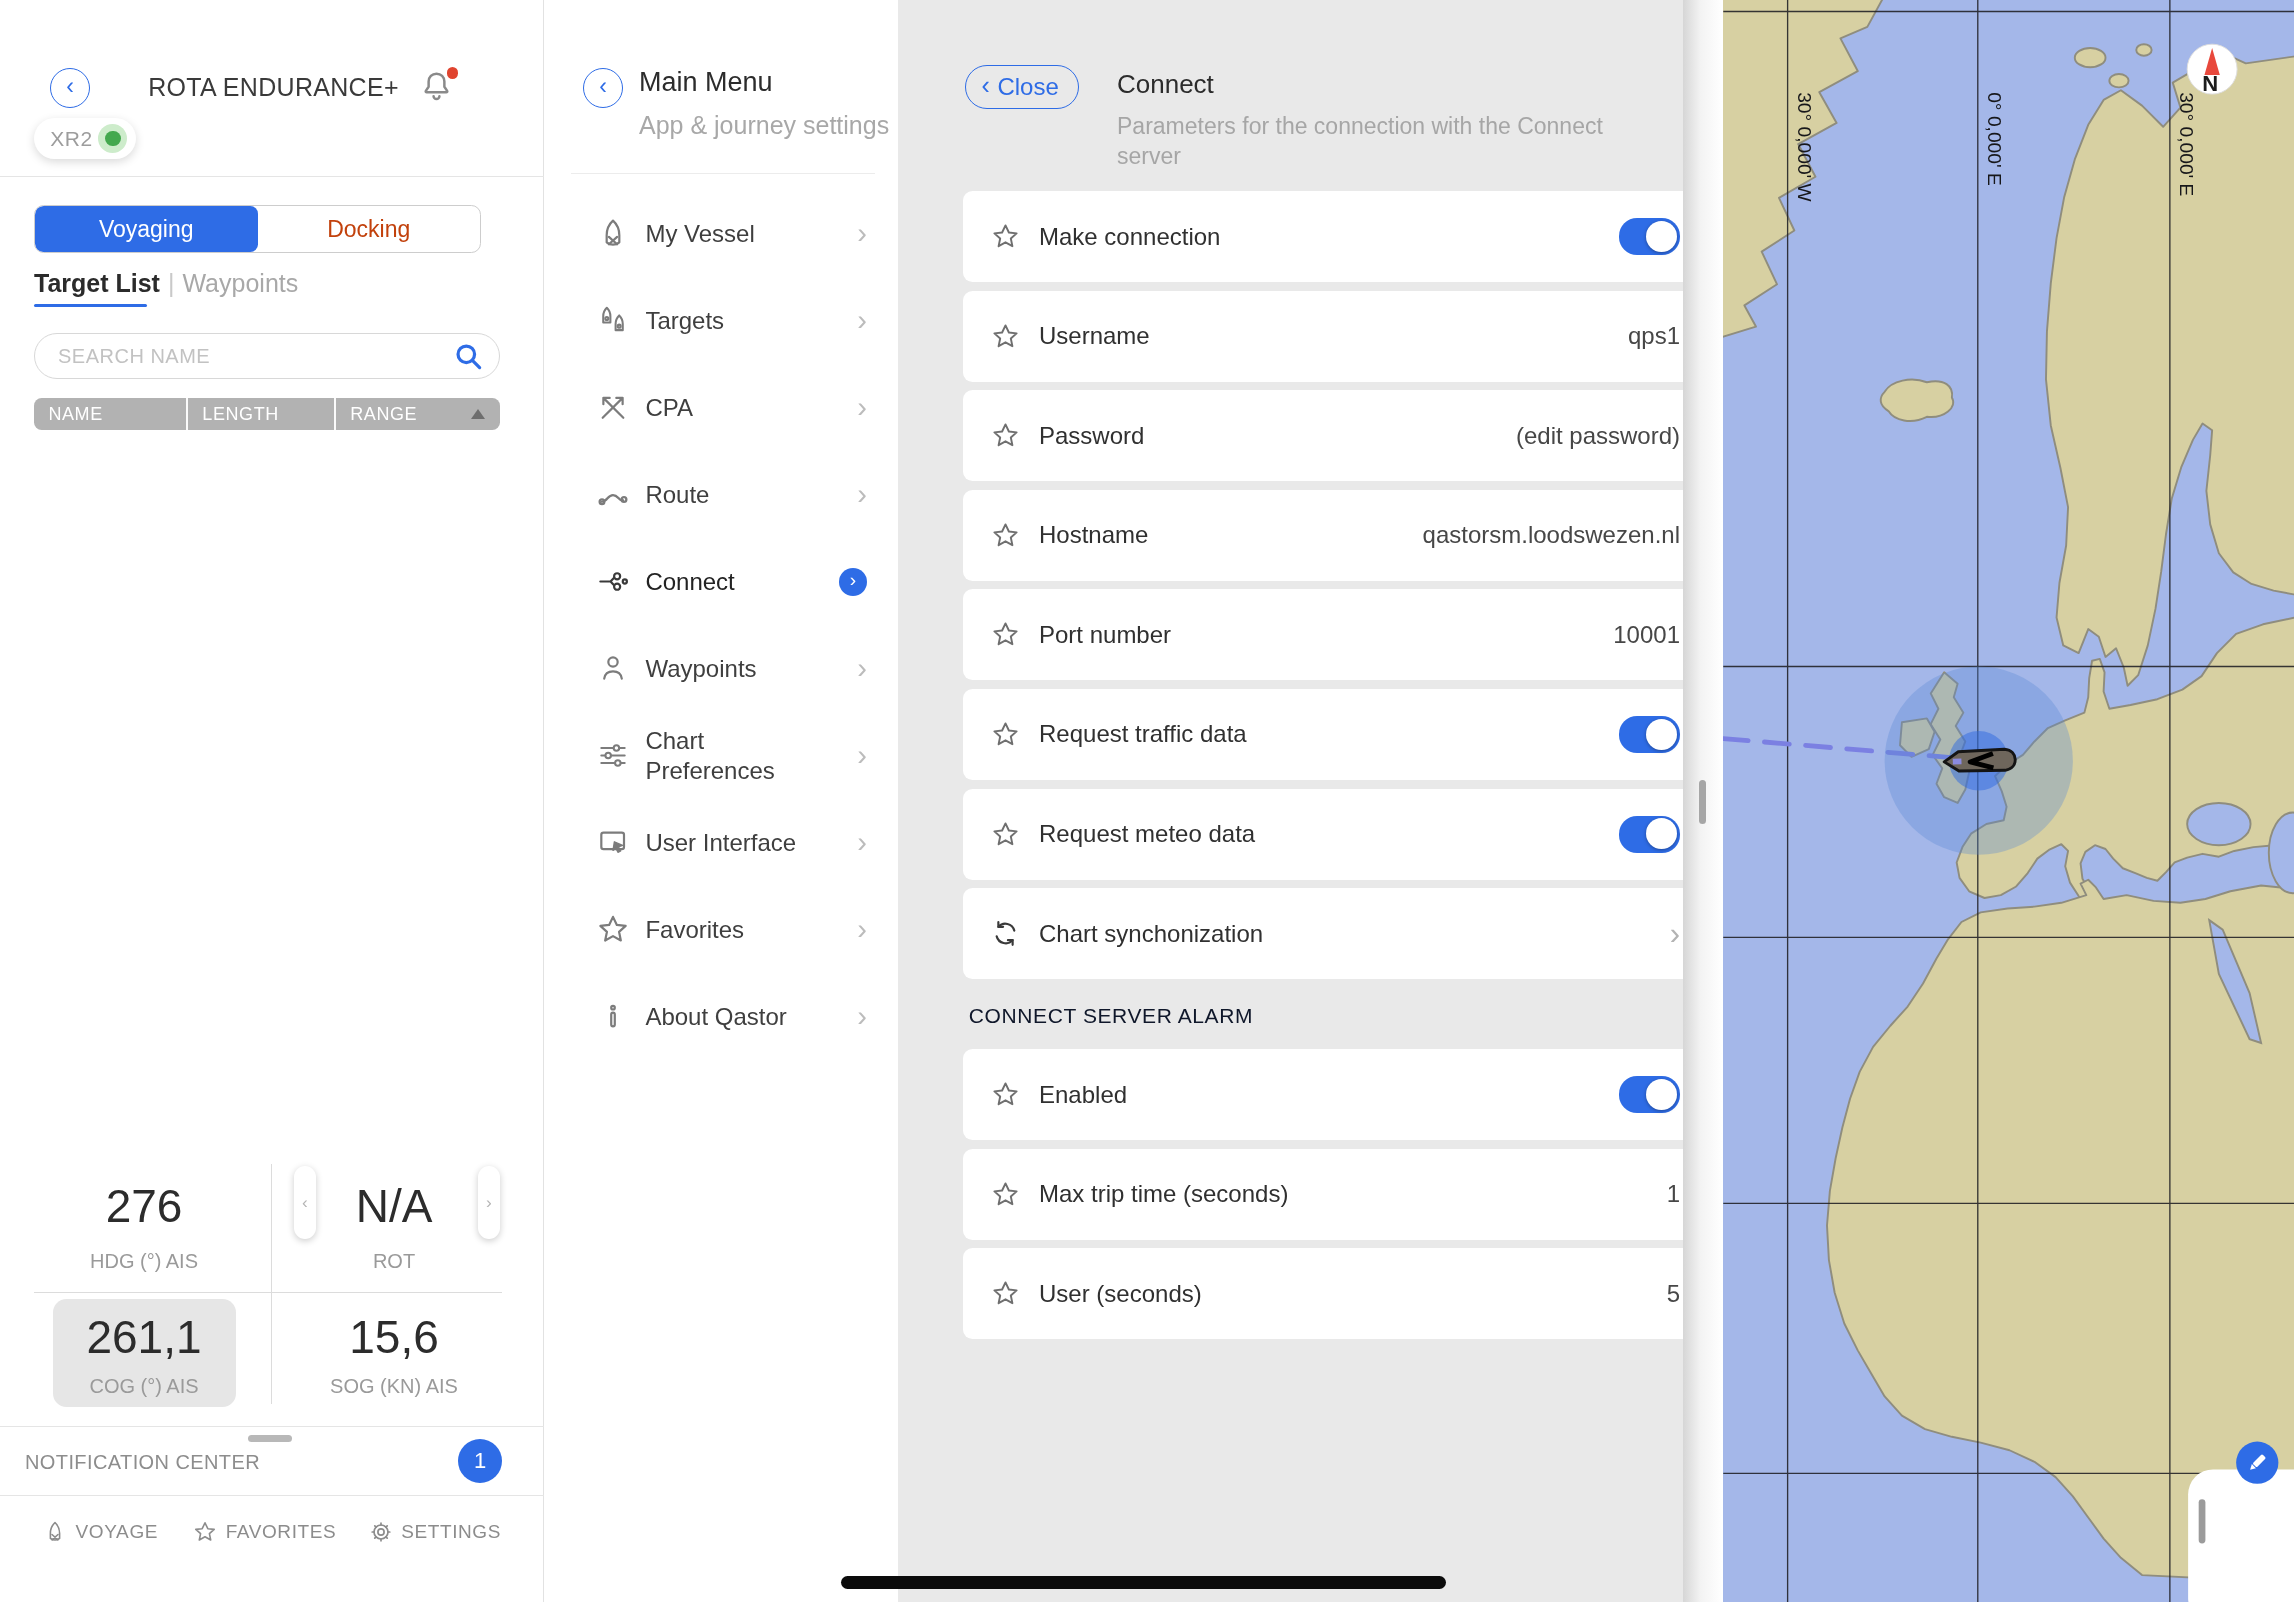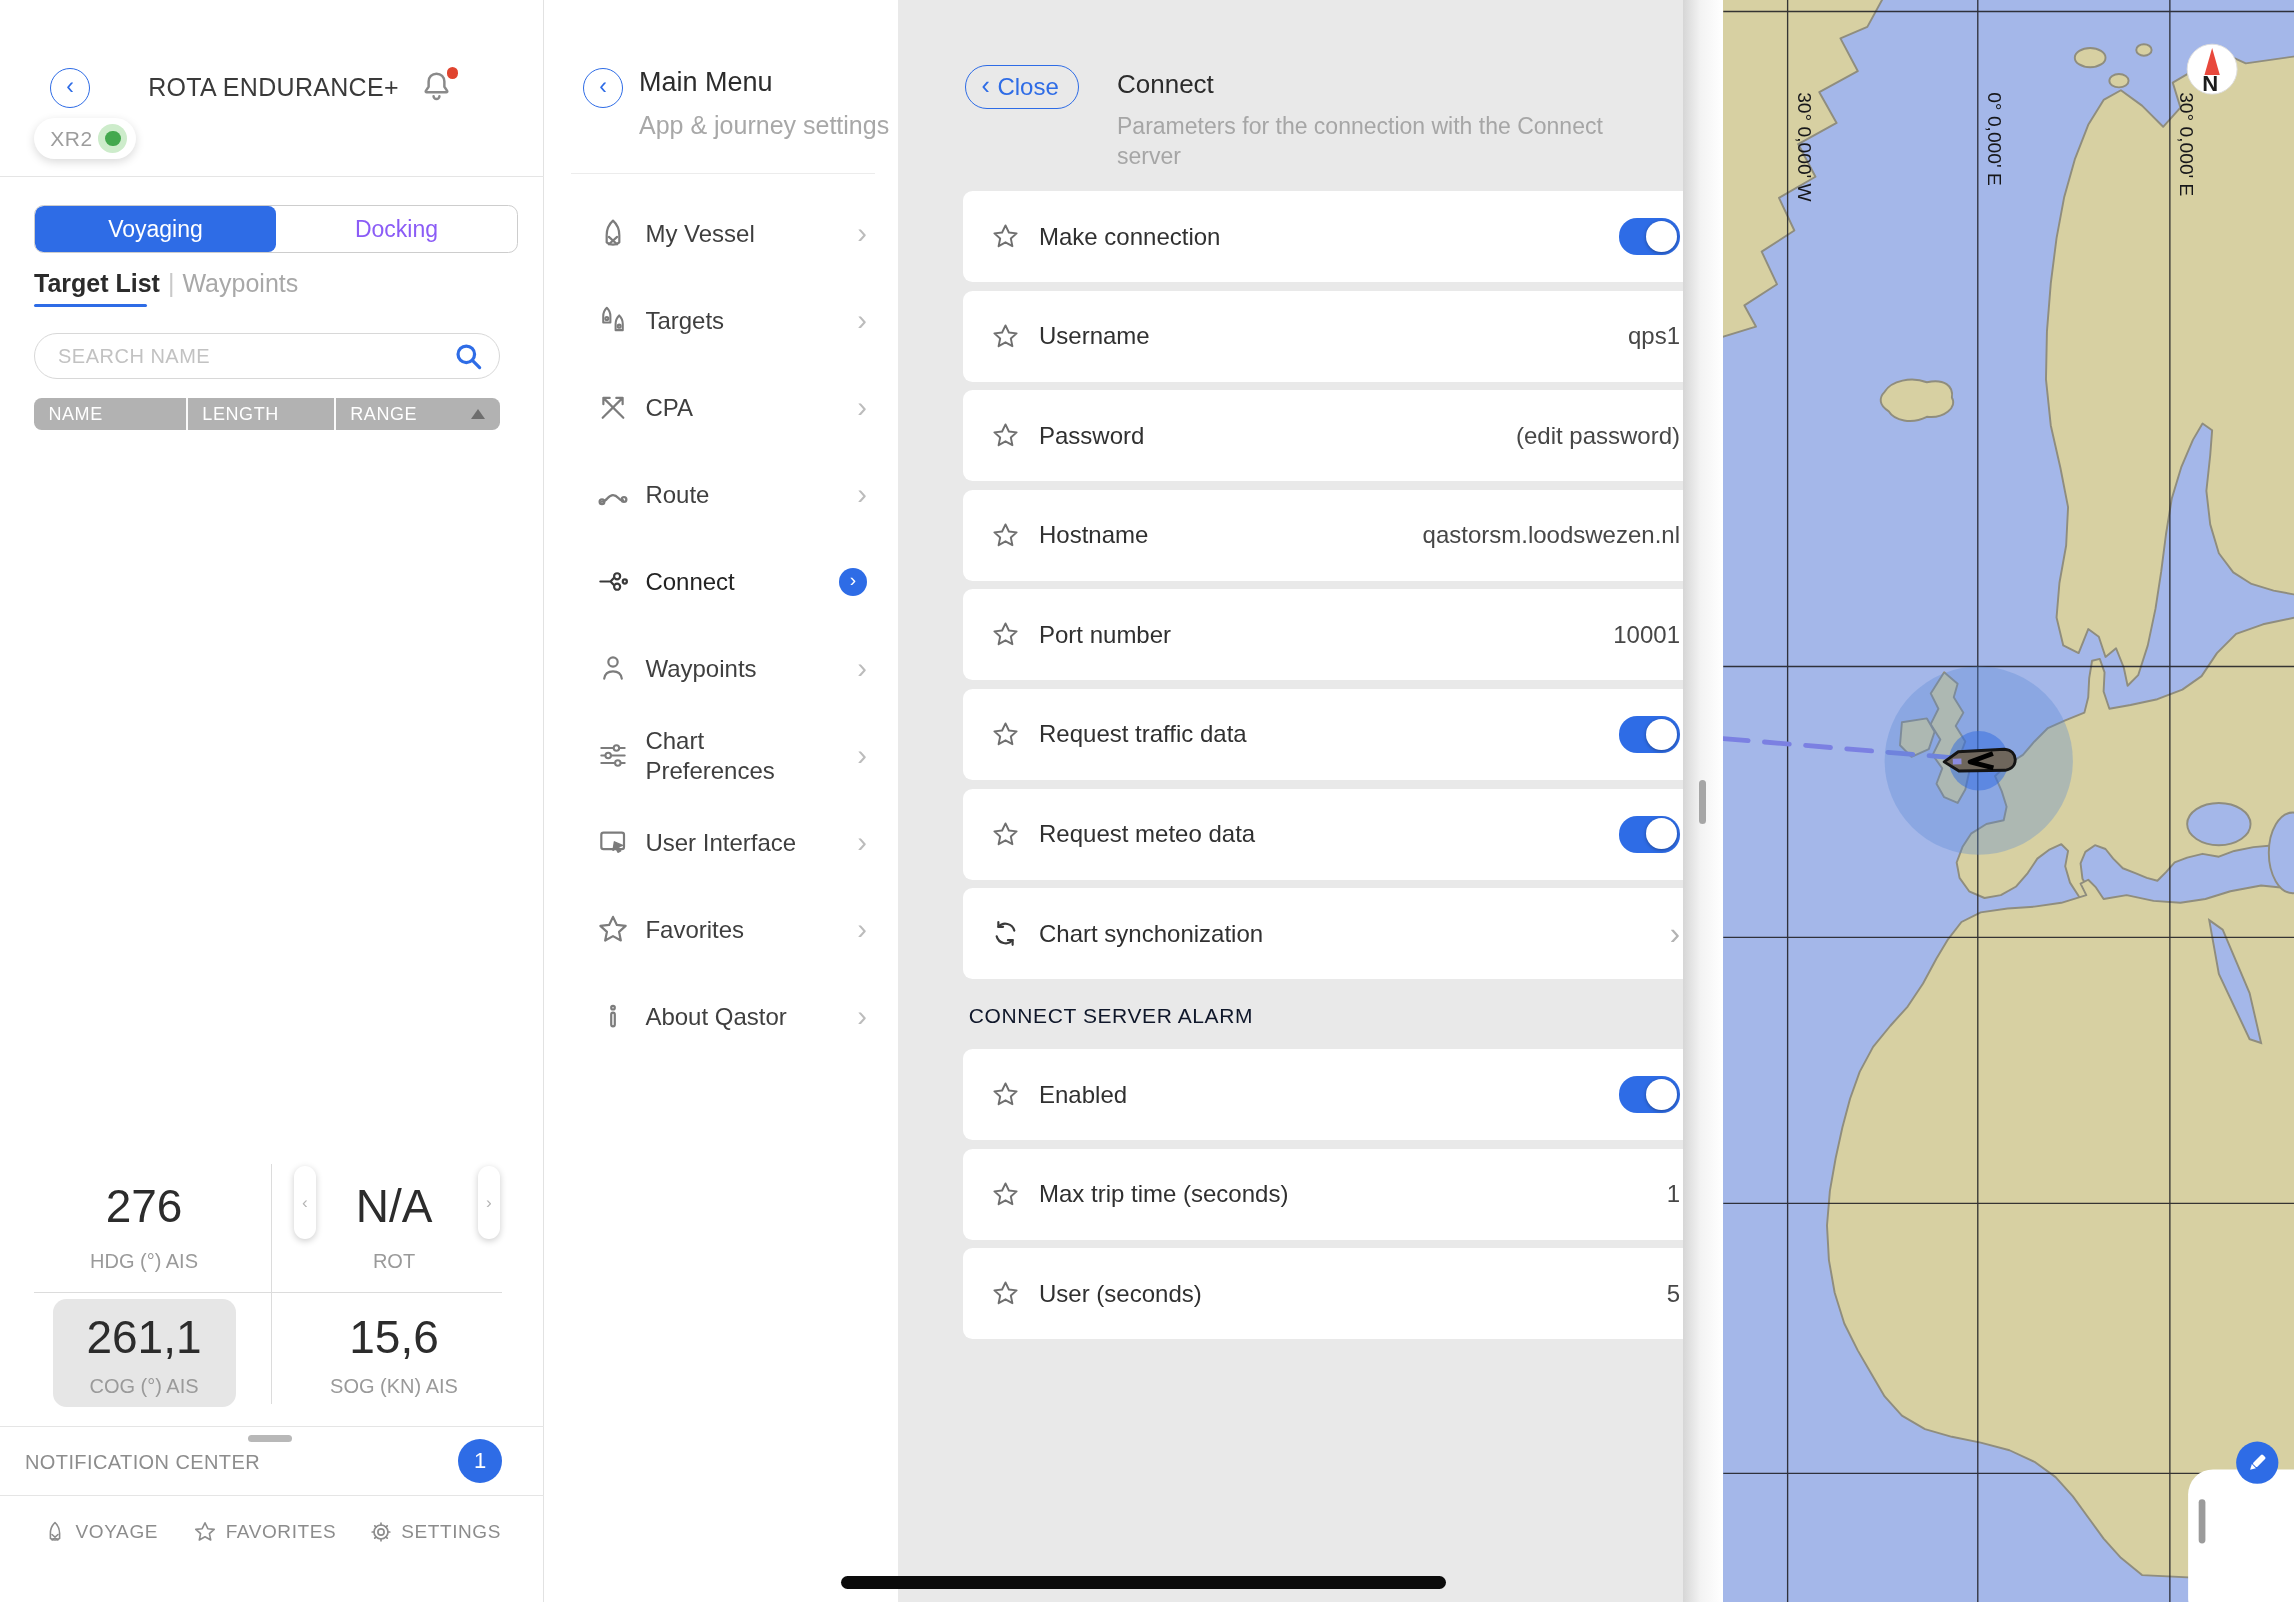--- a/index.html
+++ b/index.html
@@ -21,25 +21,25 @@
   .bell-dot { position:absolute; right:-1px; top:-1.9px; width:11.5px; height:11.5px;
               border-radius:50%; background:#e0442f; }
   .xr2-pill { left:34px; top:118px; width:102px; height:41px; border-radius:21px; background:#fff;
               box-shadow:0 2.9px 9.6px rgba(0,0,0,.15); display:flex; align-items:center; padding:0 8.6px 0 16.3px; }
   .xr2-pill .t { font-size:21px; color:#9d9d9d; letter-spacing:0.5px; }
   .gdot-outer { margin-left:auto; width:29px; height:29px; border-radius:50%; background:#cdeccb;
                 display:flex; align-items:center; justify-content:center; }
   .gdot-inner { width:15.4px; height:15.4px; border-radius:50%; background:#43a84e; }
   .hdiv { left:0; width:544px; height:1px; background:#e5e5e5; }
 
-  .segmented { left:34px; top:205px; width:484px; height:48px; border:1.4px solid #cdcdcd;
+  .segmented { left:34px; top:205px; width:447px; height:48px; border:1.4px solid #cdcdcd;
                border-radius:9.6px; display:flex; overflow:hidden; background:#fff; }
   .seg { flex:1; display:flex; align-items:center; justify-content:center; font-size:23px; cursor:pointer; }
   .seg.active { background:#2e6ce6; color:#fff; border-radius:7.7px; }
-  .seg.idle { color:#8b5cf6;text-align:center; }
+  .seg.idle { color:#c2410c;text-align:center; }
 
   .subtabs { left:34px; top:269px; display:flex; align-items:center; gap:8px; }
   .subtab-active { font-size:25px; font-weight:700; color:#2b2b2b; }
   .subtab-sep { color:#c9c9c9; font-size:25px; }
   .subtab-idle { font-size:25px; color:#a8a8a8; }
   .subtab-underline { left:34px; top:304px; width:113px; height:2.9px; background:#2e6ce6; border-radius:1.9px; }
 
   .search { left:34px; top:333px; width:466px; height:46px; border:1.4px solid #d8d8d8;
             border-radius:23px; background:#fff; display:flex; align-items:center; padding:0 15.4px 0 23px; }
   .search input { border:none; outline:none; flex:1; font-size:20px; letter-spacing:0.5px;

